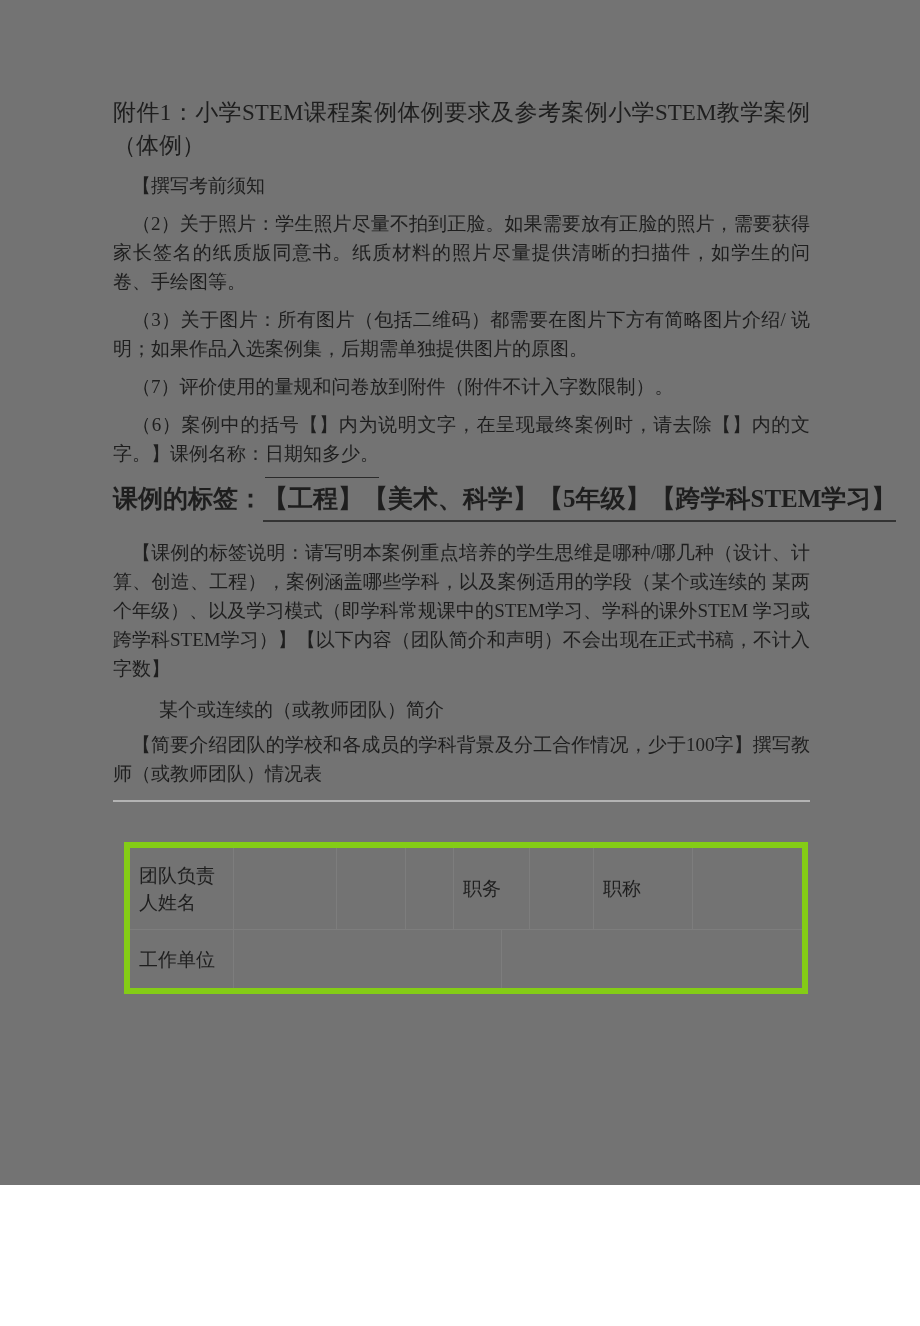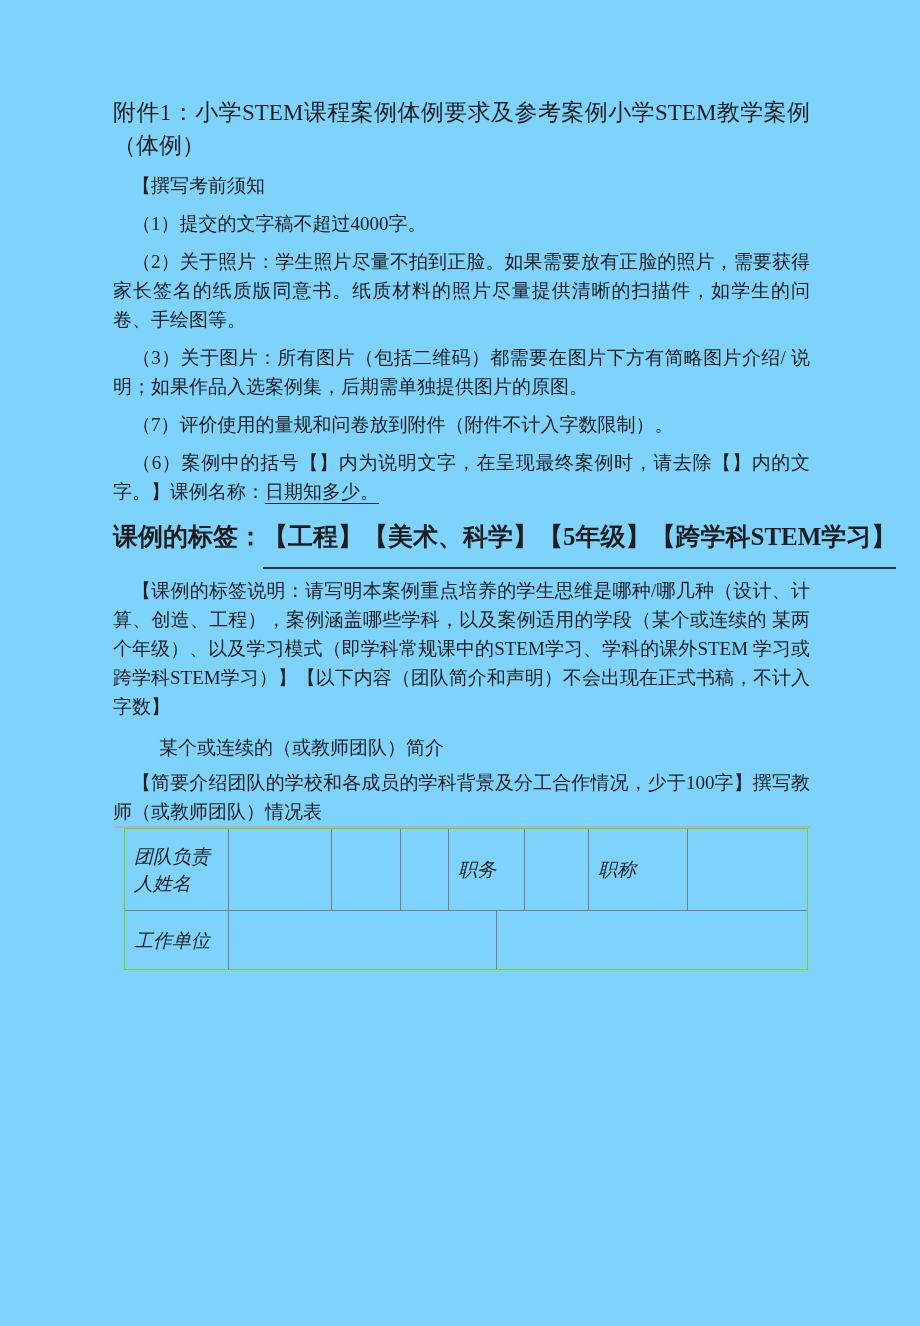--- a/index.html
+++ b/index.html
@@ -1,21 +1,21 @@
 <!DOCTYPE html>
 <html><head>
 <meta charset="utf-8">
 <style>
   * { box-sizing: border-box; }
   html, body { margin: 0; padding: 0; background: #ffffff; }
   .page {
     position: relative;
     width: 920px;
-    height: 1326px;
-    background: #7dd3fc;
+    height: 1185px;
+    background: #737373;
     overflow: hidden;
     font-family: "Liberation Serif", "DejaVu Serif", serif;
     color: #1e1e1e;
   }
   .content {
     position: absolute;
     left: 113px;
     top: 96px;
     width: 697px;
   }
@@ -29,54 +29,54 @@
   p.body-par {
     font-size: 19px;
     line-height: 29px;
     margin: 9px 0;
     text-indent: 19px;
     text-align: justify;
   }
   p.preface-heading { }
   .underline-thin {
     border-bottom: 1px solid #2a2a2a;
-    padding-bottom: 1px;
+    padding-bottom: 13px;
   }
   .tags-heading {
     font-size: 25px;
     line-height: 34px;
     margin: 14px 0 0 0;
     font-weight: 600;
     white-space: nowrap;
   }
   .tags-value {
     border-bottom: 2px solid #333333;
-    padding-bottom: 17px;
+    padding-bottom: 8px;
     font-weight: 700;
   }
   p.tags-note { margin-top: 22px; }
   p.team-heading {
     font-size: 19px;
     line-height: 29px;
     margin: 12px 0 0 0;
     text-indent: 46px;
   }
   p.team-note {
     margin-top: 6px;
     margin-bottom: 0;
     border-bottom: 2px solid #b3b3b3;
-    padding-bottom: 0;
+    padding-bottom: 12px;
   }
   
   .teacher-table {
+    margin-top: 40px;
     margin-left: 11px;
     width: 684px;
-    border: 1px solid #84cc16;
+    border: 6px solid #84cc16;
     font-size: 19px;
-    font-style: italic;
   }
   .t-row { display: flex; }
   .t-row-1 { height: 82px; border-bottom: 1px solid #7d7d7d; }
   .t-row-2 { height: 58px; }
   .t-cell {
     border-right: 1px solid #7d7d7d;
     display: flex;
     align-items: center;
     padding-left: 9px;
     line-height: 27px;
@@ -95,21 +95,20 @@
 </head>
 <body>
 
 <div class="page">
   <div class="content">
 
     <h1 class="doc-title">附件1：小学STEM课程案例体例要求及参考案例小学STEM教学案例（体例）</h1>
 
     <p class="body-par preface-heading">【撰写考前须知</p>
 
-    <p class="body-par">（1）提交的文字稿不超过4000字。</p>
 
     <p class="body-par">（2）关于照片：学生照片尽量不拍到正脸。如果需要放有正脸的照片，需要获得家长签名的纸质版同意书。纸质材料的照片尽量提供清晰的扫描件，如学生的问卷、手绘图等。</p>
 
     <p class="body-par">（3）关于图片：所有图片（包括二维码）都需要在图片下方有简略图片介绍/ 说明；如果作品入选案例集，后期需单独提供图片的原图。</p>
 
     <p class="body-par">（7）评价使用的量规和问卷放到附件（附件不计入字数限制）。</p>
 
     <p class="body-par"><span>（6）案例中的括号【】内为说明文字，在呈现最终案例时，请去除【】内的文字。】课例名称：</span><span class="underline-thin">日期知多少。</span></p>
 
     <h2 class="tags-heading"><span>课例的标签：</span><span class="tags-value">【工程】【美术、科学】【5年级】【跨学科STEM学习】</span></h2>

